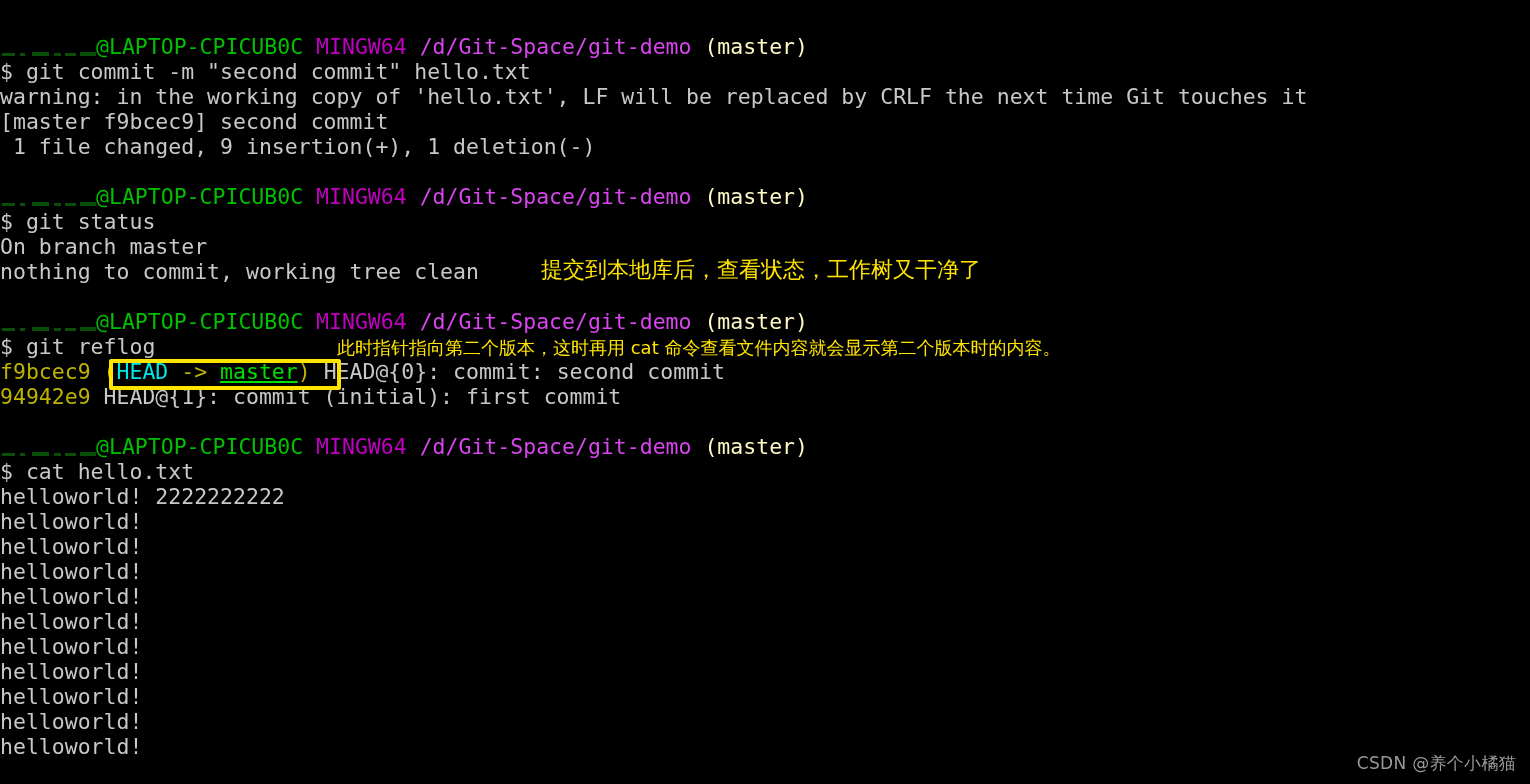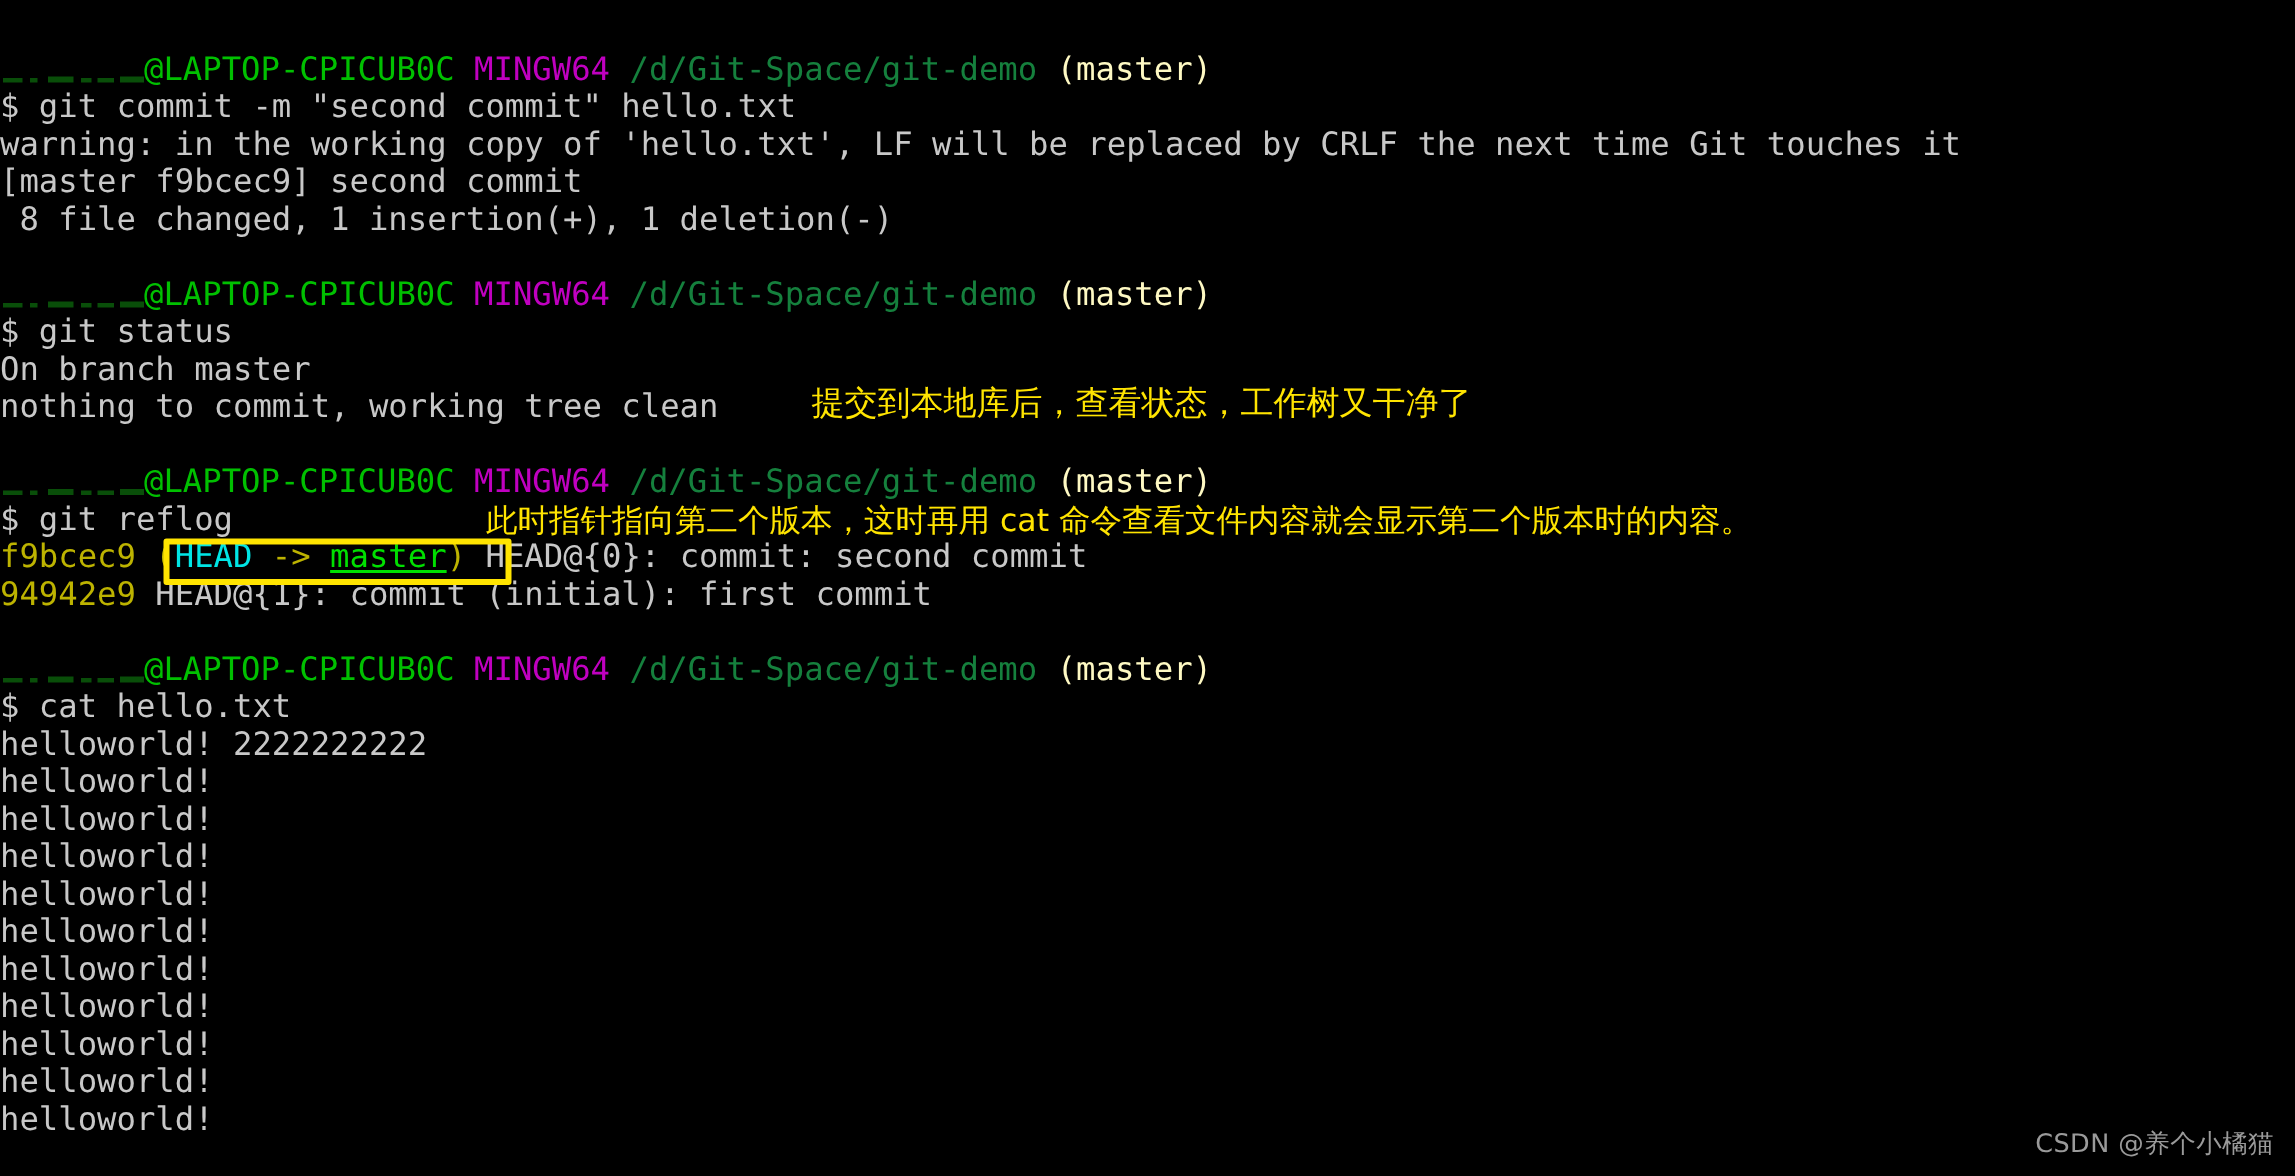--- a/index.html
+++ b/index.html
@@ -29,21 +29,21 @@
   .line {
     position: absolute;
     left: 0;
     white-space: pre;
     font-size: 21.5px;
     line-height: 25px;
     letter-spacing: 0px;
   }
   .c-host     { color: #00c000; }
   .c-mingw    { color: #c000c0; }
-  .c-path     { color: #15803d; }
+  .c-path     { color: #d946ef; }
   .c-branch   { color: #fef9c3; }
   .c-default  { color: #c8c8c8; }
   .c-hash     { color: #bdb300; }
   .c-yellowd  { color: #bdb300; }
   .c-cyanb    { color: #00e5e5; }
   .c-greenb   { color: #00e000; text-decoration: underline; }
 
   
   .redacted {
     display: inline-block;
@@ -71,21 +71,21 @@
   
   .annotation {
     position: absolute;
     white-space: pre;
     font-family: "DejaVu Sans", "Liberation Sans", sans-serif;
     font-weight: normal;
     color: #ffe400;
     letter-spacing: 0px;
   }
   #annotation-status   { left: 541px; top: 257px; font-size: 22px; }
-  #annotation-reflog   { left: 324px; top: 335px; font-size: 21px; }
+  #annotation-reflog   { left: 337px; top: 335px; font-size: 18px; }
 
   
   #head-highlight-box {
     position: absolute;
     left: 109px;
     top: 359px;
     width: 232px;
     height: 31px;
     border: 4px solid #ffe400;
     border-radius: 2px;
@@ -108,21 +108,21 @@
 </head>
 <body>
 
 <div id="terminal">
 
   <div class="line" style="top:34px"><span class="redacted"><i></i><i></i><i></i><i></i><i></i><i></i></span><span class="c-host"><span>@</span><span>LAPTOP-CPICUB0C</span></span><span class="c-default"> </span><span class="c-mingw">MINGW64</span><span class="c-default"> </span><span class="c-path">/d/Git-Space/git-demo</span><span class="c-default"> </span><span class="c-branch">(master)</span></div>
 
   <div class="line c-default" style="top:59px">$ git commit -m "second commit" hello.txt</div>
   <div class="line c-default" style="top:84px">warning: in the working copy of 'hello.txt', LF will be replaced by CRLF the next time Git touches it</div>
   <div class="line c-default" style="top:109px">[master f9bcec9] second commit</div>
-  <div class="line c-default" style="top:134px"> 8 file changed, 1 insertion(+), 1 deletion(-)</div>
+  <div class="line c-default" style="top:134px"> 1 file changed, 9 insertion(+), 1 deletion(-)</div>
 
   <div class="line" style="top:184px"><span class="redacted"><i></i><i></i><i></i><i></i><i></i><i></i></span><span class="c-host"><span>@</span><span>LAPTOP-CPICUB0C</span></span><span class="c-default"> </span><span class="c-mingw">MINGW64</span><span class="c-default"> </span><span class="c-path">/d/Git-Space/git-demo</span><span class="c-default"> </span><span class="c-branch">(master)</span></div>
 
   <div class="line c-default" style="top:209px">$ git status</div>
   <div class="line c-default" style="top:234px">On branch master</div>
   <div class="line c-default" style="top:259px">nothing to commit, working tree clean</div>
 
   <div class="annotation" id="annotation-status">提交到本地库后，查看状态，工作树又干净了</div>
 
   <div class="line" style="top:309px"><span class="redacted"><i></i><i></i><i></i><i></i><i></i><i></i></span><span class="c-host"><span>@</span><span>LAPTOP-CPICUB0C</span></span><span class="c-default"> </span><span class="c-mingw">MINGW64</span><span class="c-default"> </span><span class="c-path">/d/Git-Space/git-demo</span><span class="c-default"> </span><span class="c-branch">(master)</span></div>

